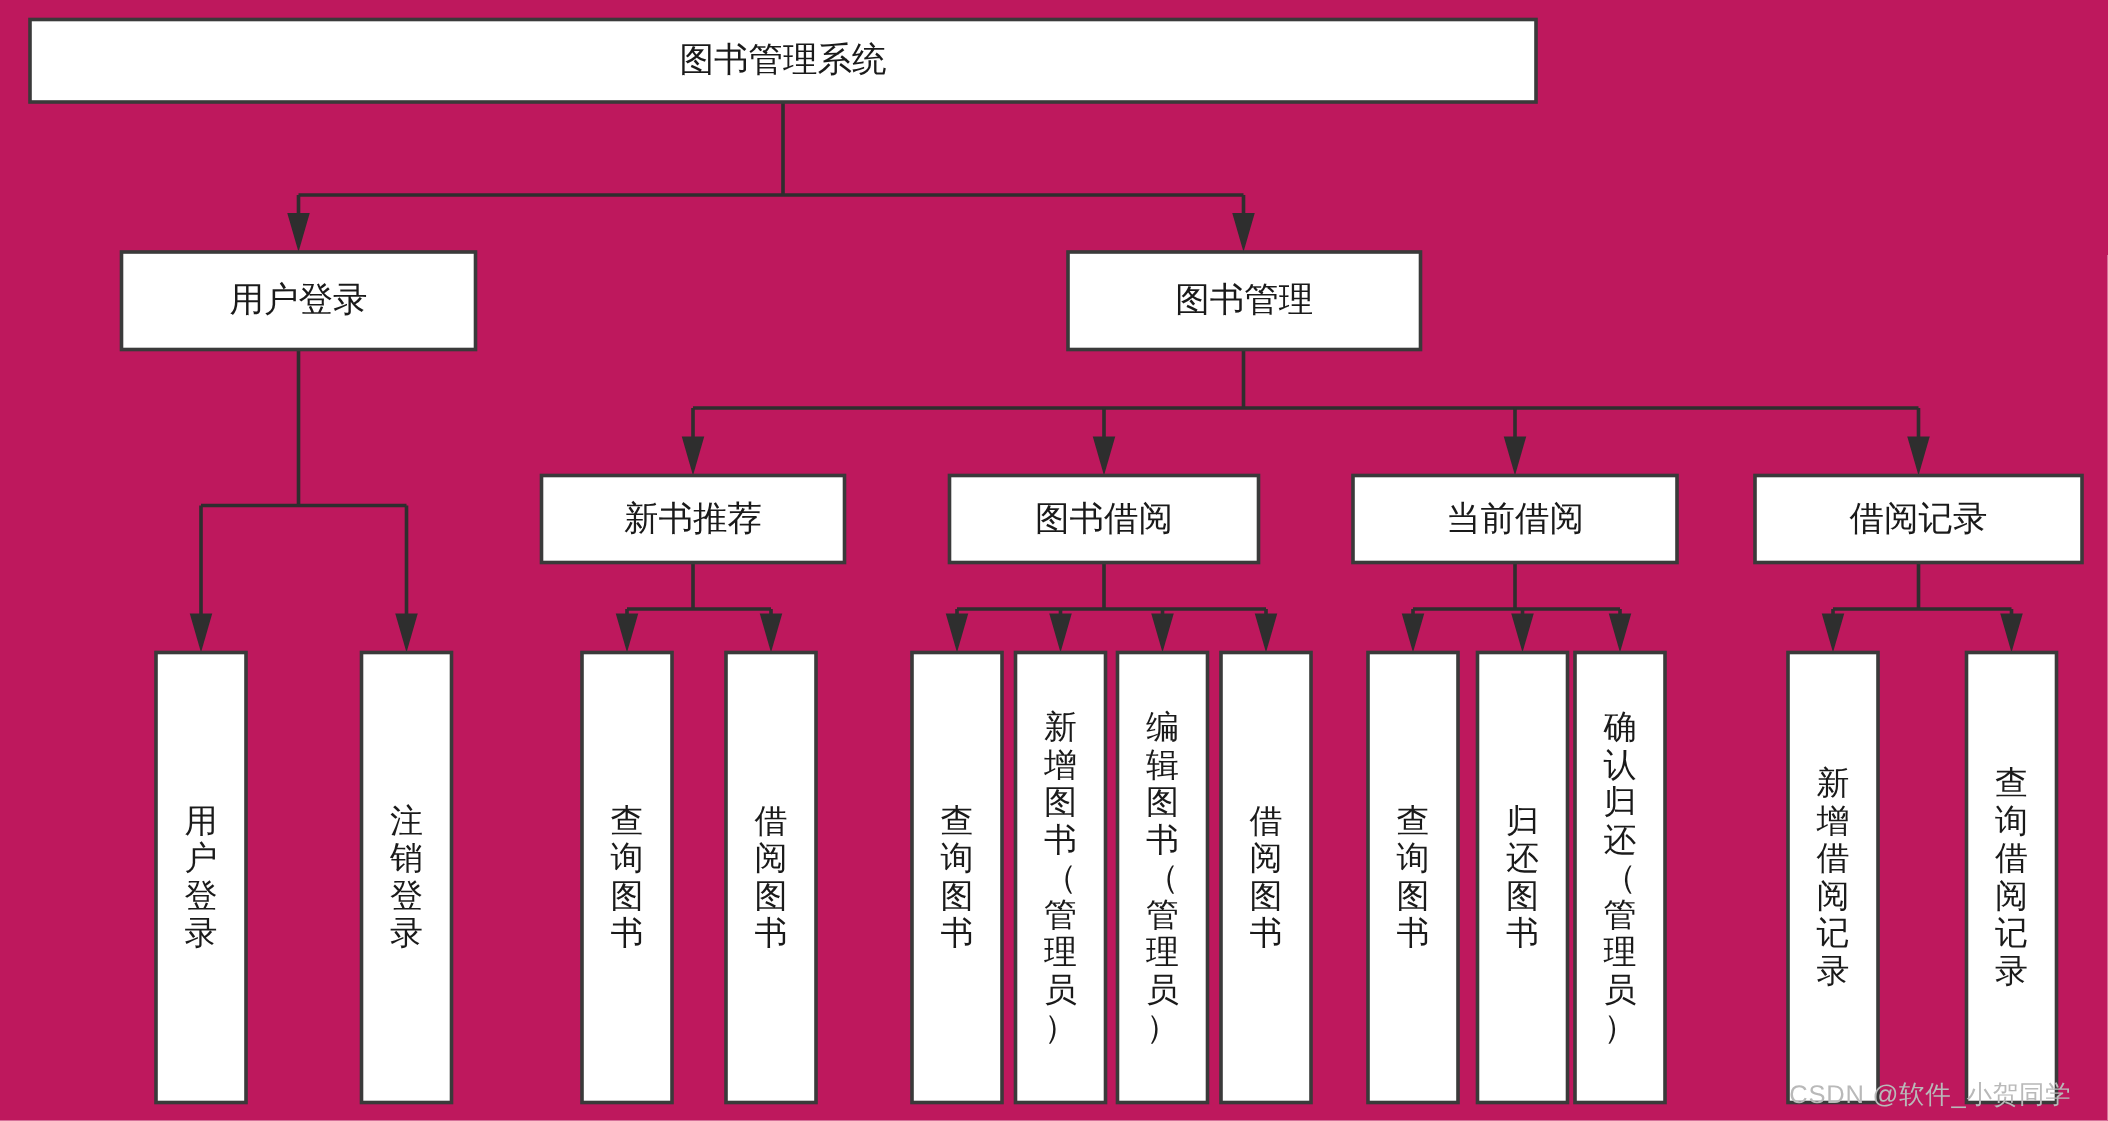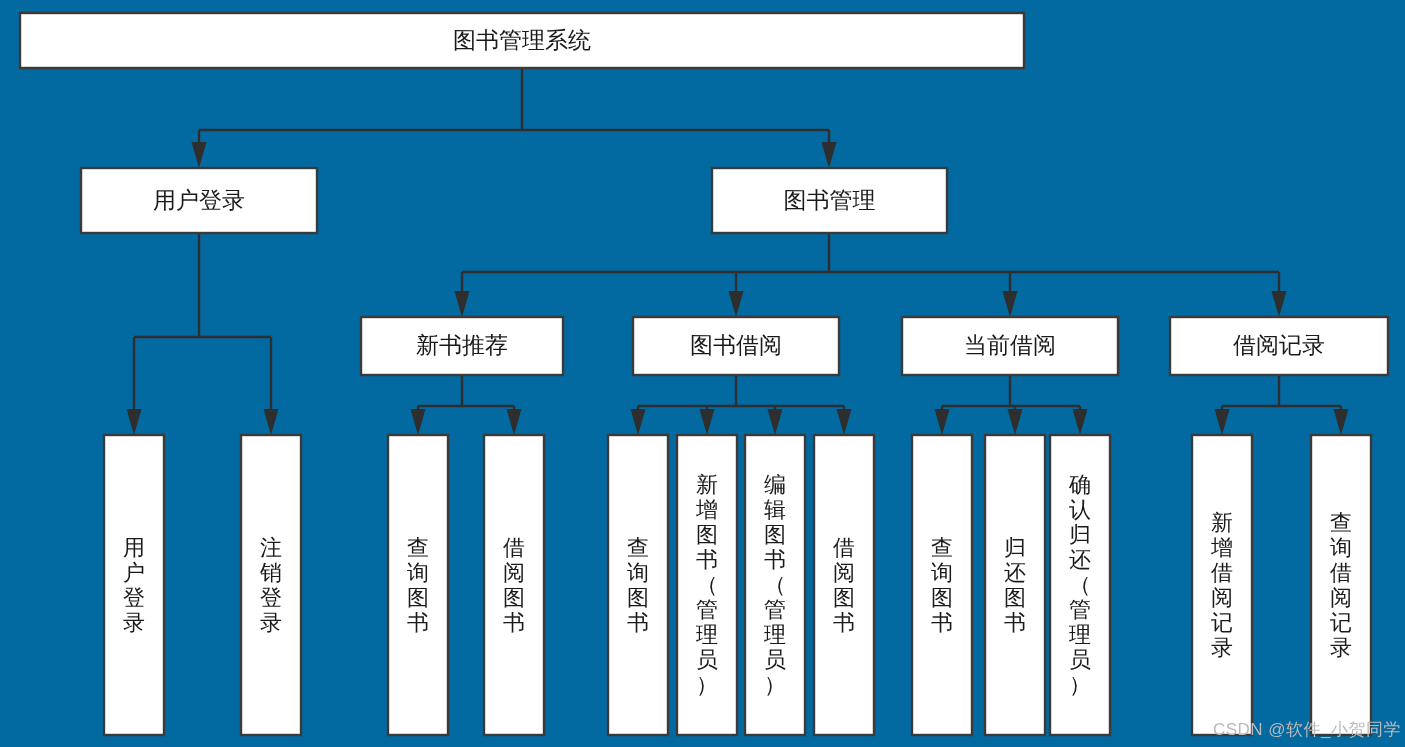--- a/index.html
+++ b/index.html
@@ -10,21 +10,21 @@
   body {
     width: 1405px;
     height: 747px;
     font-family: "Liberation Sans", "DejaVu Sans", sans-serif;
     overflow: hidden;
   }
   #diagram-root {
     position: relative;
     width: 1405px;
     height: 747px;
-    background: #0369a1;
+    background: #be185d;
   }
   svg.diagram-canvas {
     position: absolute;
     left: 0;
     top: 0;
     width: 1405px;
     height: 747px;
     display: block;
   }
   .node-box {
@@ -50,21 +50,21 @@
     stroke-width: 2.4;
     fill: none;
     stroke-linecap: butt;
   }
   .arrow-head {
     fill: #2e2e2e;
     stroke: none;
   }
   .watermark {
     position: absolute;
-    right: 4px;
+    right: 24px;
     bottom: 6px;
     font-family: "Liberation Sans", "DejaVu Sans", sans-serif;
     font-size: 17px;
     color: #b9b9b9;
     white-space: nowrap;
     letter-spacing: 0.5px;
     pointer-events: none;
   }
 </style>
 </head>

